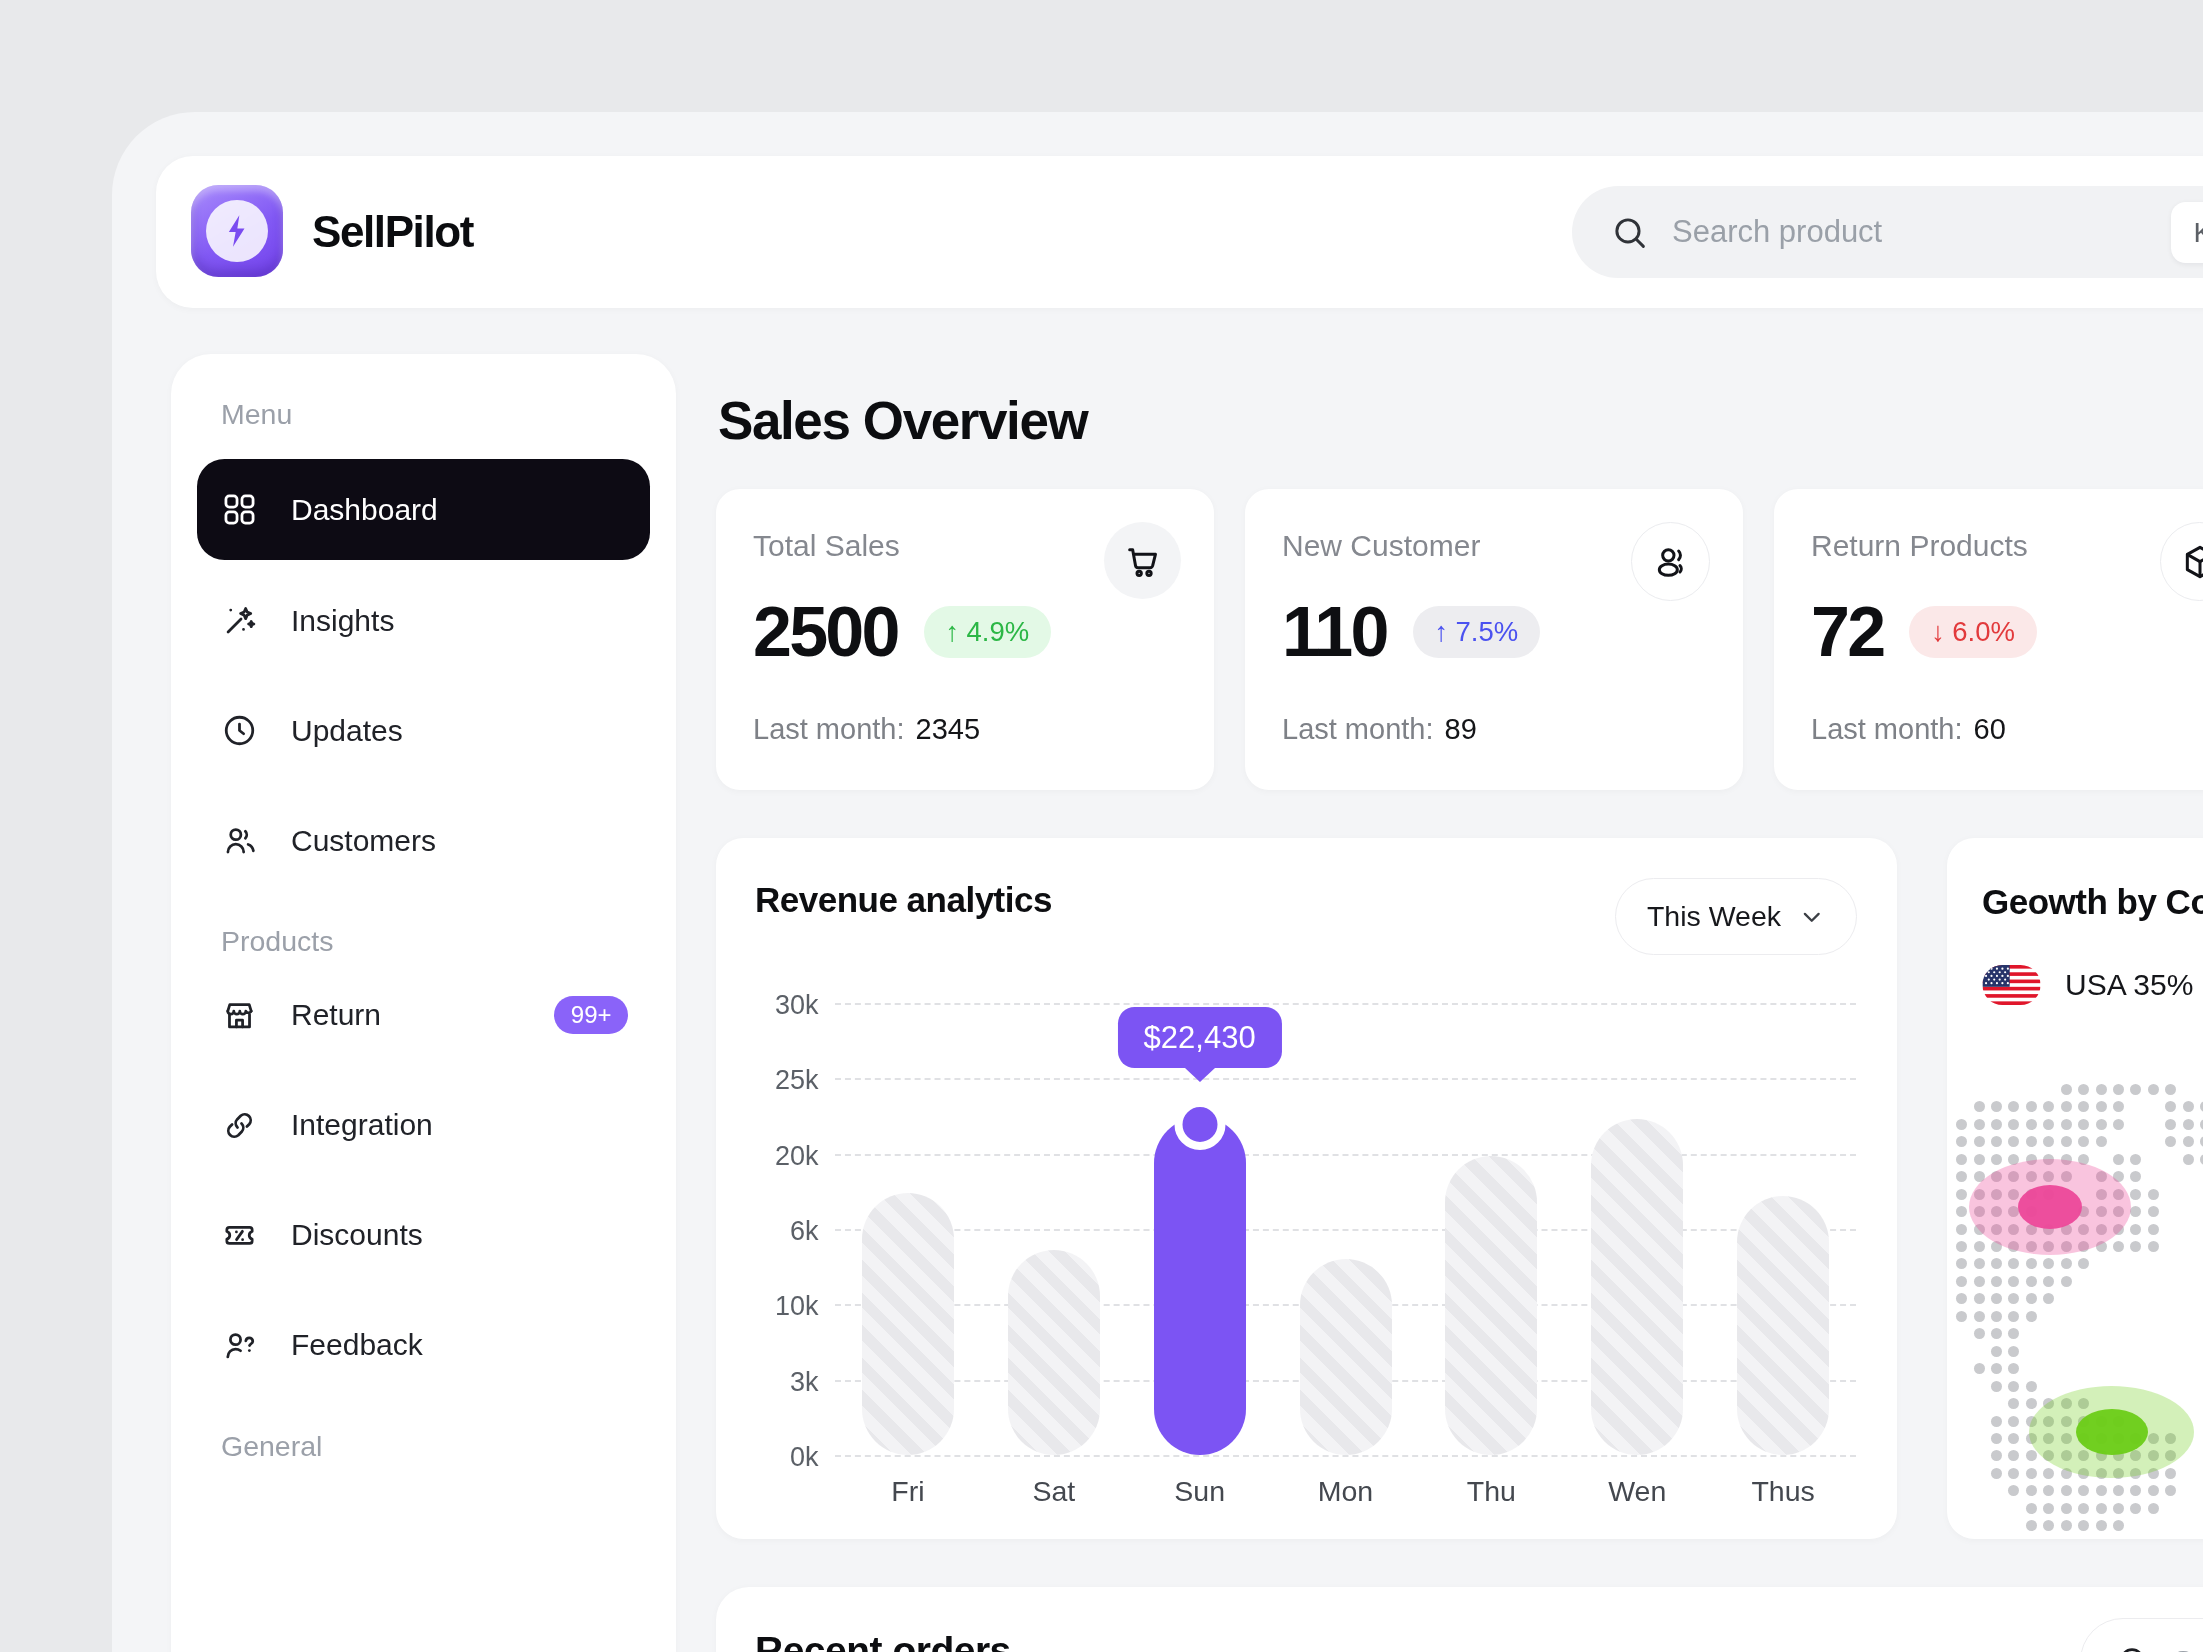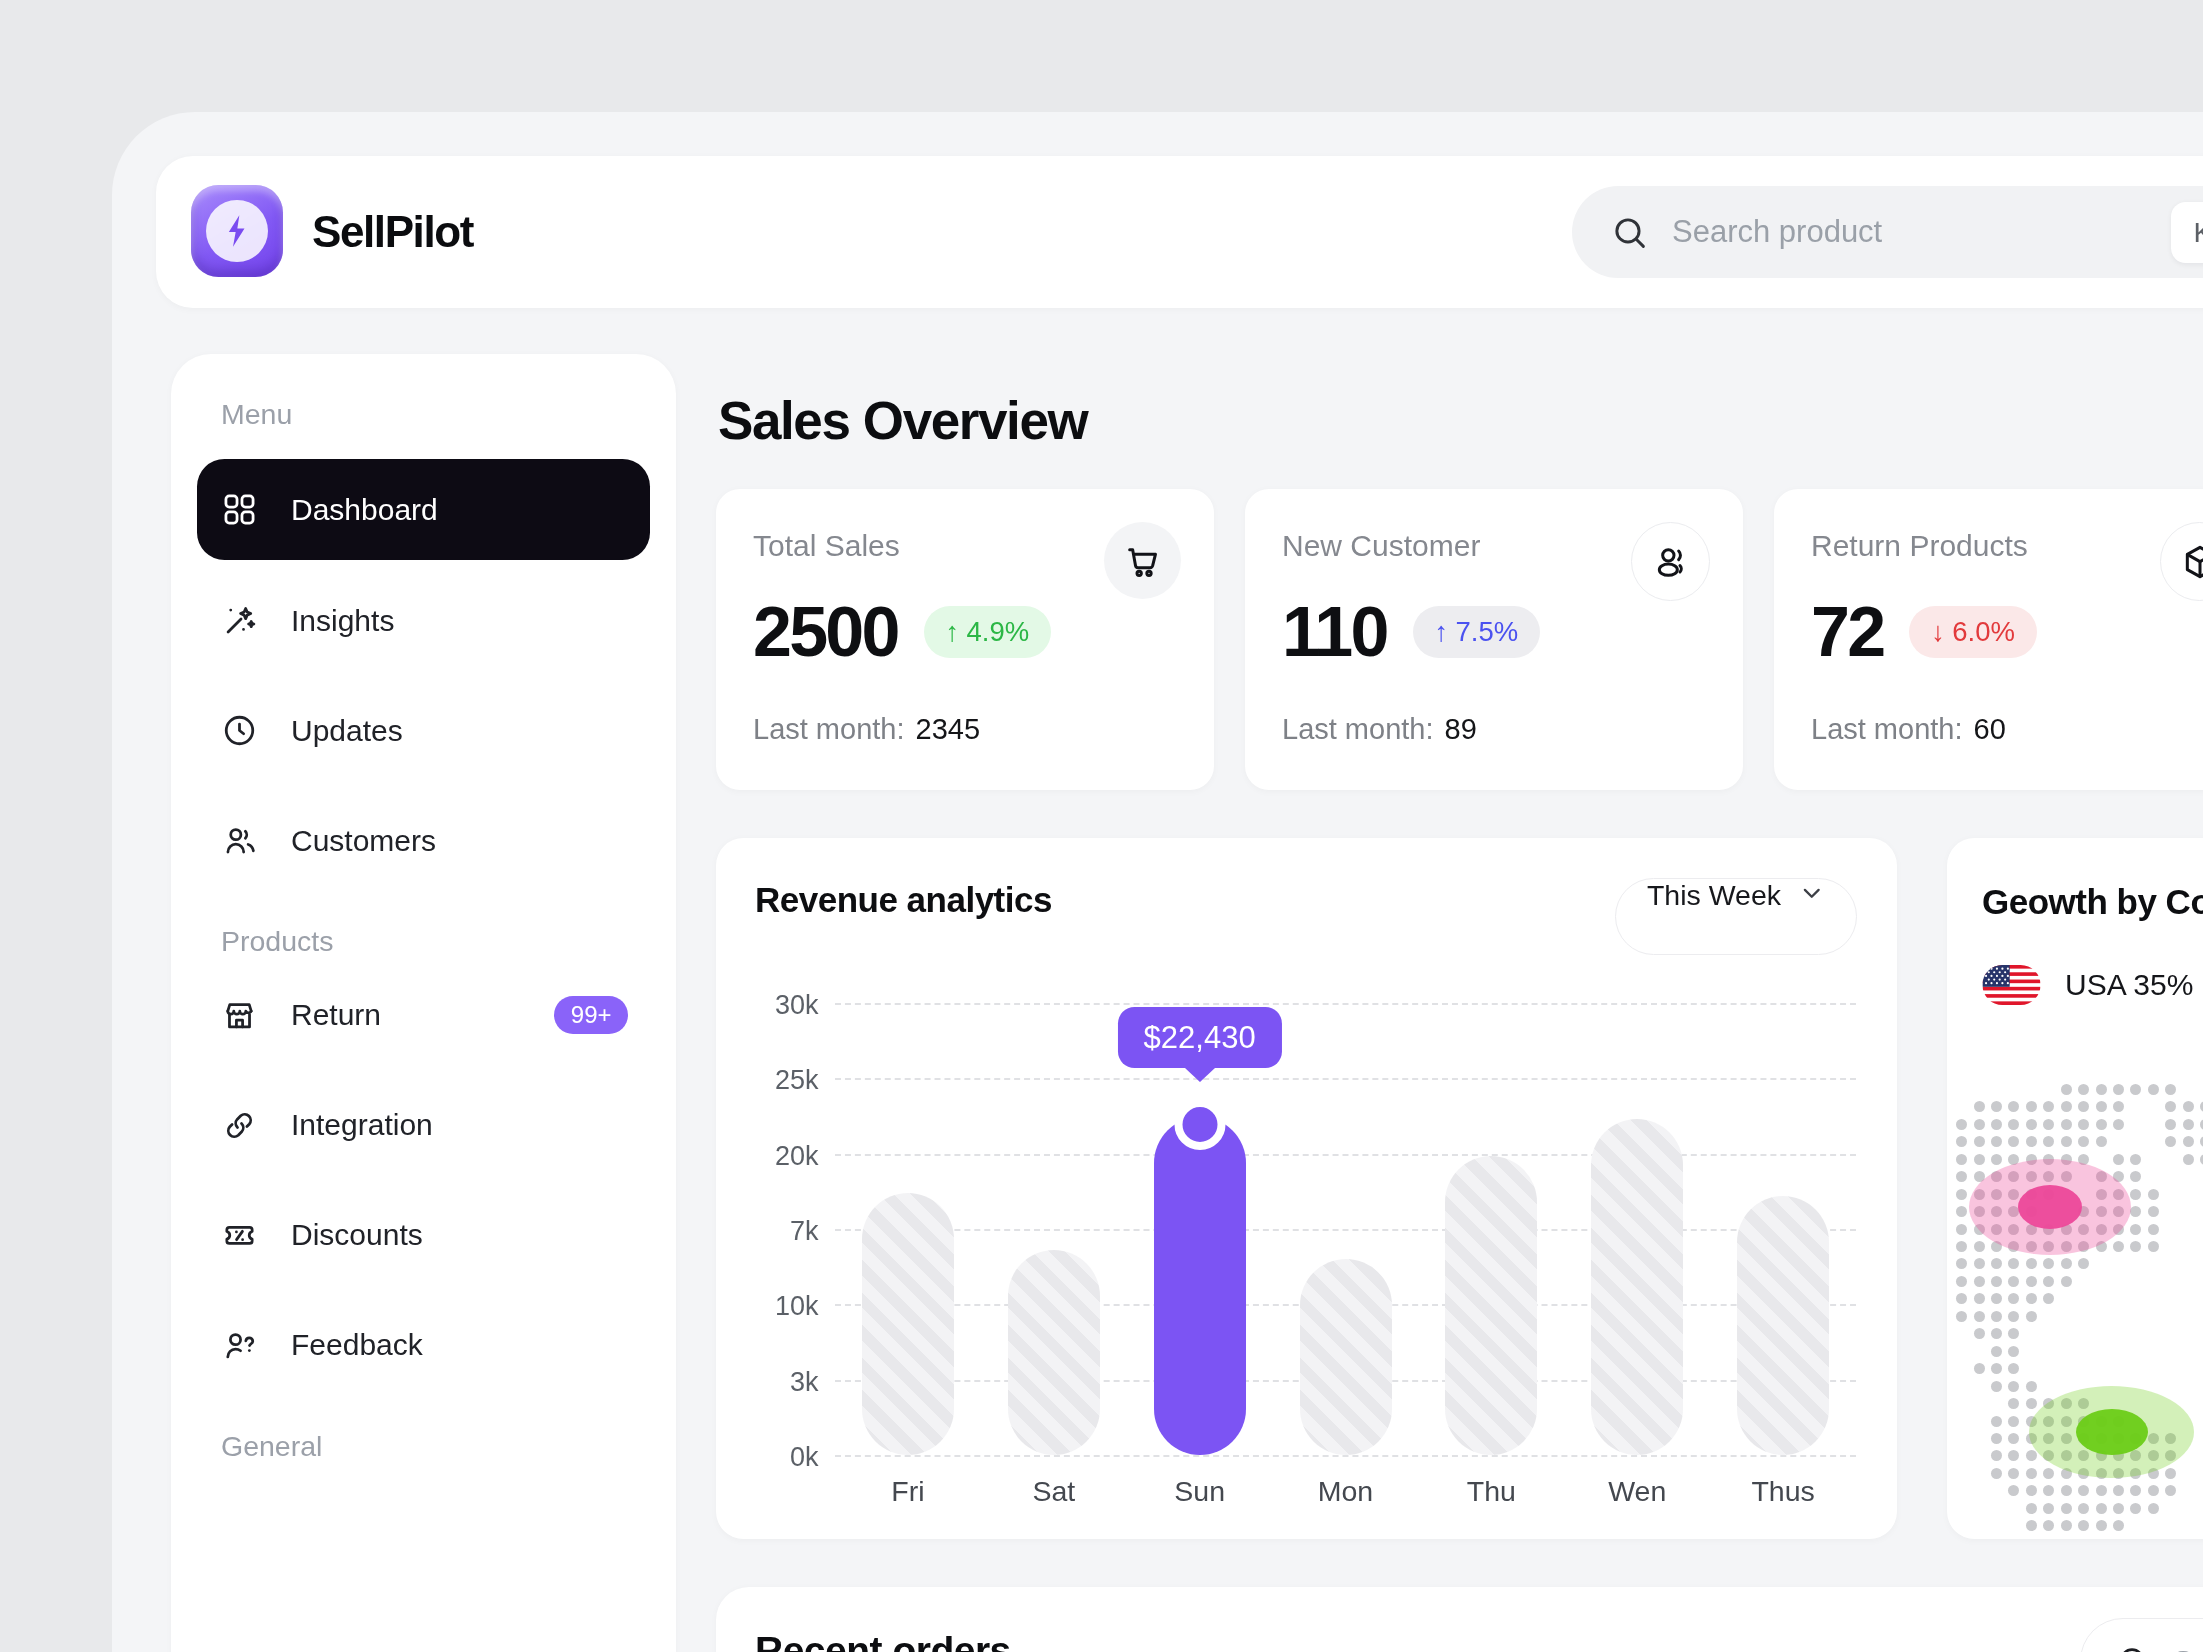--- a/index.html
+++ b/index.html
@@ -64,21 +64,21 @@
   .delta.blue{background:#ededf0;color:#4b52f0;}
   .delta.red{background:#fbe8e8;color:#e23a3c;}
   .stat-last{position:absolute;left:37px;bottom:44px;font-size:29px;color:#7e8187;}
   .stat-last b{color:#141518;font-weight:normal;margin-left:11px;}
 
   
   .revenue-card{position:absolute;left:716px;top:838px;width:1181px;height:701px;background:#fff;
     border-radius:27.5px;box-shadow:0 1.8px 7.3px rgba(18,20,30,.03);}
   .rev-title{position:absolute;left:39px;top:42px;font-size:35px;font-weight:bold;color:#0d0e11;letter-spacing:-0.5px;}
   .week-pill{position:absolute;right:40px;top:40px;height:75px;padding:0 31px;border:1.8px solid #ececef;
-    border-radius:42px;display:flex;align-items:flex-start;gap:16.5px;font-size:28.5px;color:#17181c;background:#fff;cursor:pointer;}
+    border-radius:42px;display:flex;align-items:center;gap:16.5px;font-size:28.5px;color:#17181c;background:#fff;cursor:pointer;}
   .week-pill svg{width:27.5px;height:27.5px;color:#3c3f45;}
   .chart{position:absolute;left:119px;top:165px;width:1021px;height:452px;}
   .gridline{position:absolute;left:0;width:100%;height:0;border-top:2.8px dashed #e0e1e4;}
   .tick-label{position:absolute;right:calc(100% + 16.5px);top:0;transform:translateY(-50%);
     font-size:27px;color:#5b6067;white-space:nowrap;}
   .bars{position:absolute;inset:0;display:flex;}
   .bar-slot{flex:1;position:relative;}
   .bar{position:absolute;bottom:0;left:50%;transform:translateX(-50%);width:92px;border-radius:48px;
     background:repeating-linear-gradient(45deg,#f3f3f5 0px,#f3f3f5 12px,#e8e8eb 12px,#e8e8eb 23px);}
   .bar.hl{background:#7c54f3;}
@@ -293,21 +293,21 @@
         <div class="gridline" style="top: 0px;">
           <span class="tick-label">30k</span>
         </div>
         <div class="gridline" style="top: 75px;">
           <span class="tick-label">25k</span>
         </div>
         <div class="gridline" style="top: 151px;">
           <span class="tick-label">20k</span>
         </div>
         <div class="gridline" style="top: 226px;">
-          <span class="tick-label">7k</span>
+          <span class="tick-label">6k</span>
         </div>
         <div class="gridline" style="top: 301px;">
           <span class="tick-label">10k</span>
         </div>
         <div class="gridline" style="top: 377px;">
           <span class="tick-label">3k</span>
         </div>
         <div class="gridline" style="top: 452px;">
           <span class="tick-label">0k</span>
         </div>

